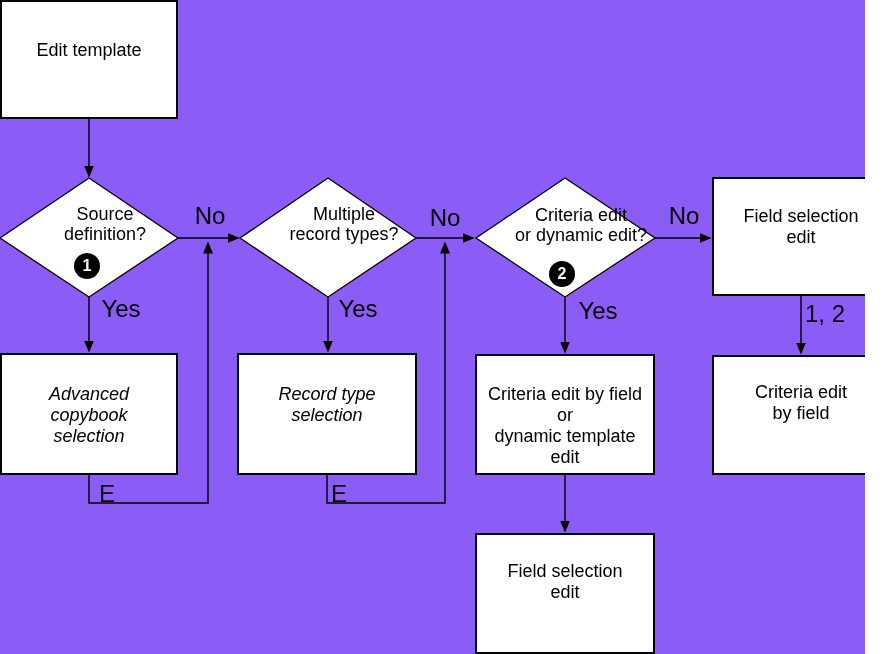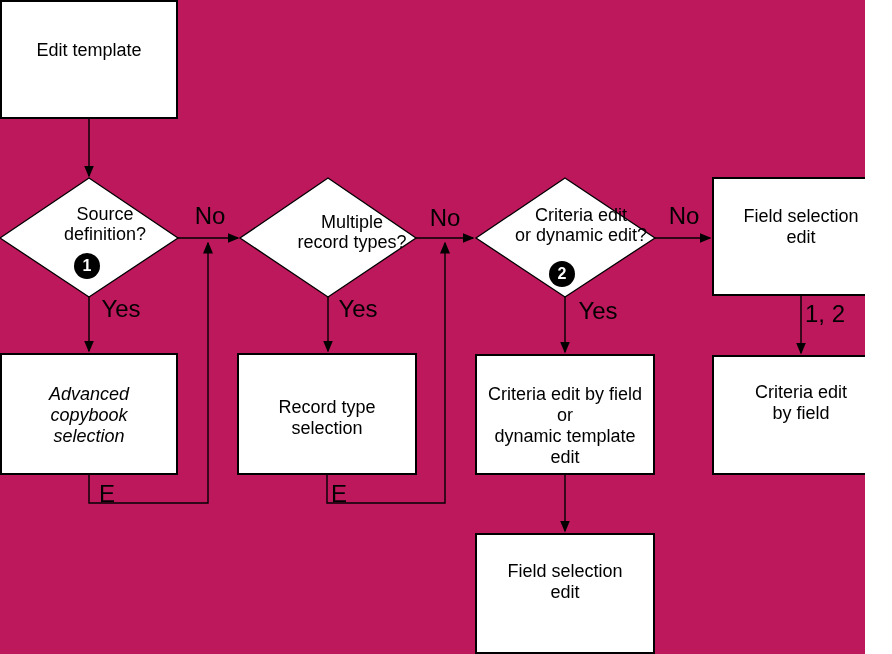--- a/index.html
+++ b/index.html
@@ -4,21 +4,21 @@
 <style>
   html, body {
     margin: 0;
     padding: 0;
     background: #ffffff;
   }
   #stage {
     position: relative;
     width: 865px;
     height: 654px;
-    background: #be185d;
+    background: #8b5cf6;
     font-family: "Liberation Sans", sans-serif;
     color: #000000;
     overflow: hidden;
   }
   #wires {
     position: absolute;
     left: 0;
     top: 0;
   }
   .box-label {
@@ -102,34 +102,34 @@
     <path d="M89,474 L89,503 L208,503 L208,243" fill="none" stroke="#000000" stroke-width="1.4" marker-end="url(#arr)"></path>
     <path d="M327,474 L327,503 L445,503 L445,243" fill="none" stroke="#000000" stroke-width="1.4" marker-end="url(#arr)"></path>
   </svg>
 
   <div class="box-label" style="left:1px; top:40px; width:176px;">Edit template</div>
   <div class="box-label" style="left:713px; top:206px; width:176px;">Field selection
 edit</div>
   <div class="box-label" style="left:1px; top:384px; width:176px;font-style:italic;">Advanced
 copybook
 selection</div>
-  <div class="box-label" style="left:238px; top:397px; width:178px;">Record type
+  <div class="box-label" style="left:238px; top:384px; width:178px;font-style:italic;">Record type
 selection</div>
   <div class="box-label" style="left:476px; top:384px; width:178px;">Criteria edit by field
 or
 dynamic template
 edit</div>
   <div class="box-label" style="left:476px; top:561px; width:178px;">Field selection
 edit</div>
   <div class="box-label" style="left:713px; top:382px; width:176px;">Criteria edit
 by field</div>
 
   <div class="diamond-label" style="left:89px; top:204px;">Source
 definition?</div>
-  <div class="diamond-label" style="left:336px; top:204px;margin-top:8px;">Multiple
+  <div class="diamond-label" style="left:328px; top:204px;">Multiple
 record types?</div>
   <div class="diamond-label" style="left:565px; top:205px;">Criteria edit
 or dynamic edit?</div>
 
   <div class="badge" style="left:74px; top:253px;">1</div>
   <div class="badge" style="left:549px; top:261px;">2</div>
 
   <div class="edge-label" style="left:210px; top:204px;">No</div>
   <div class="edge-label" style="left:445px; top:206px;">No</div>
   <div class="edge-label" style="left:684px; top:204px;">No</div>

